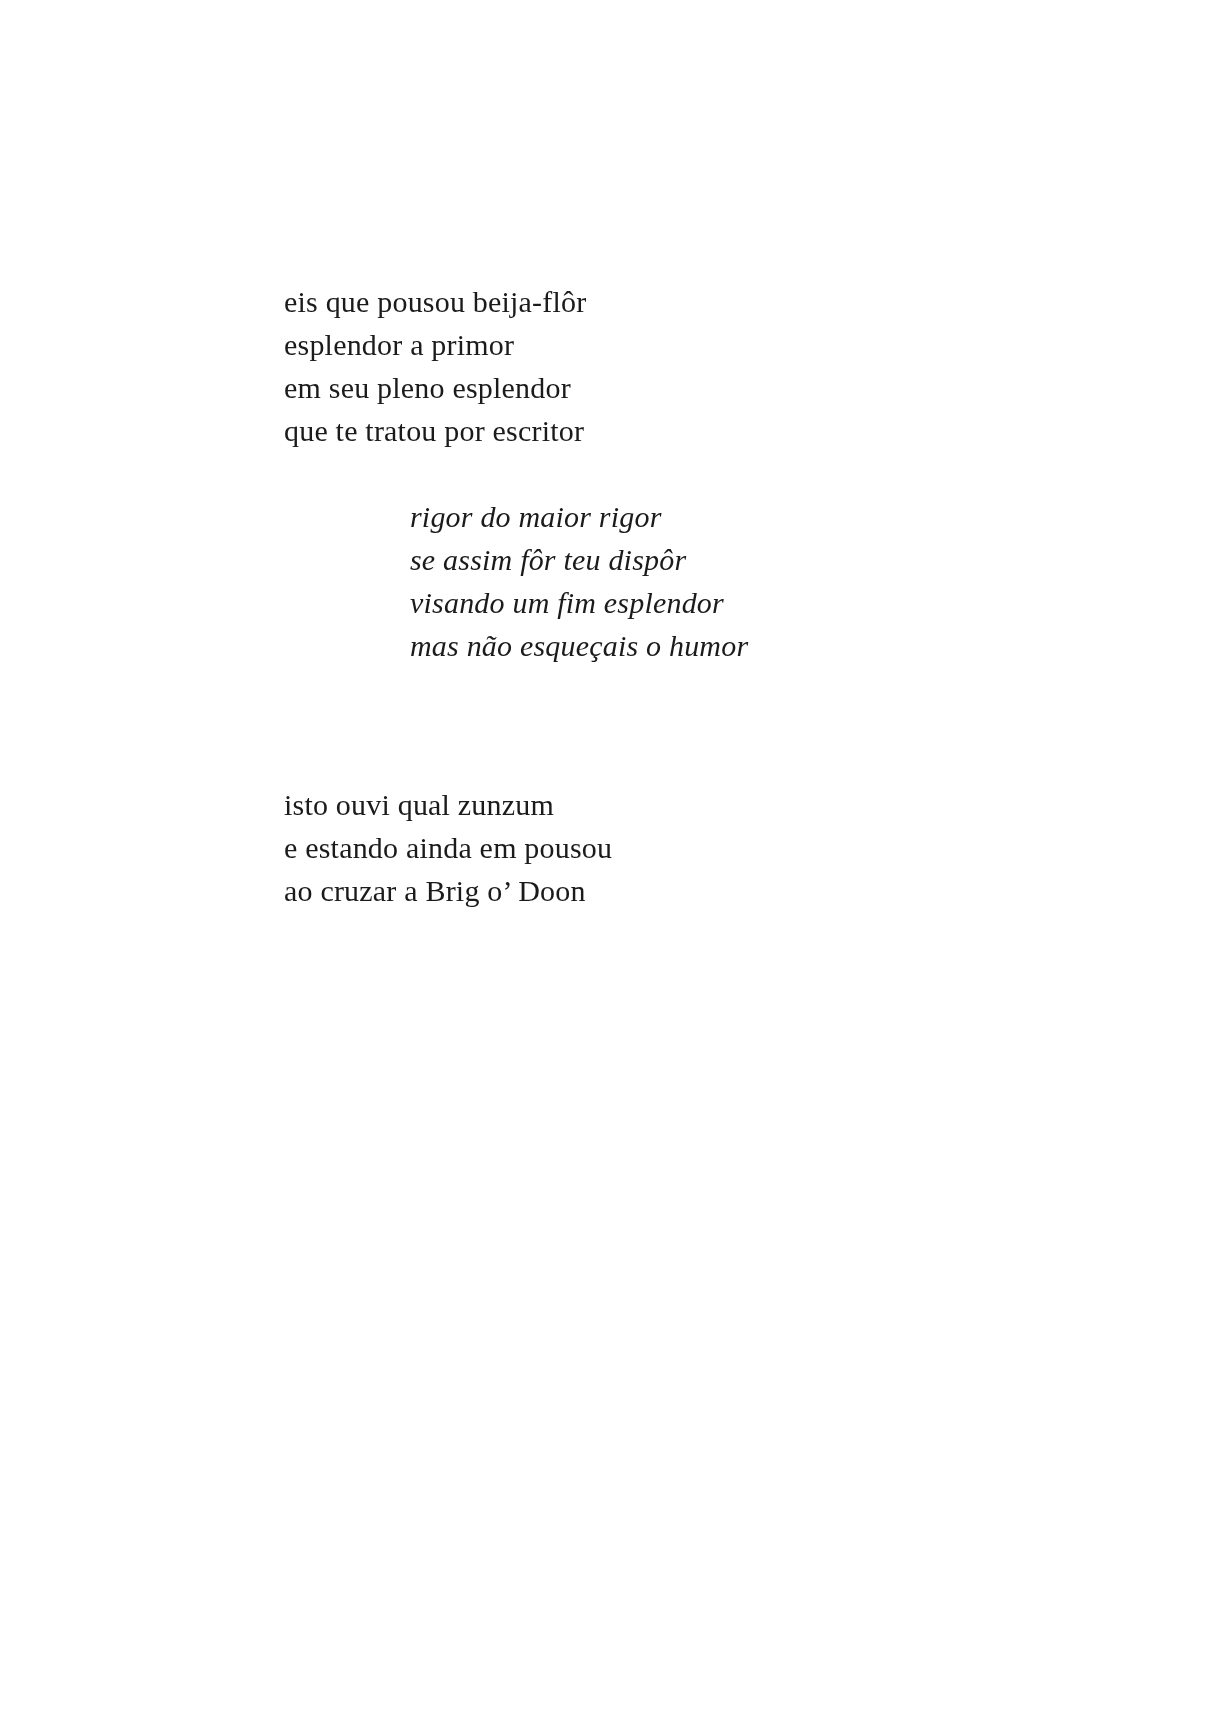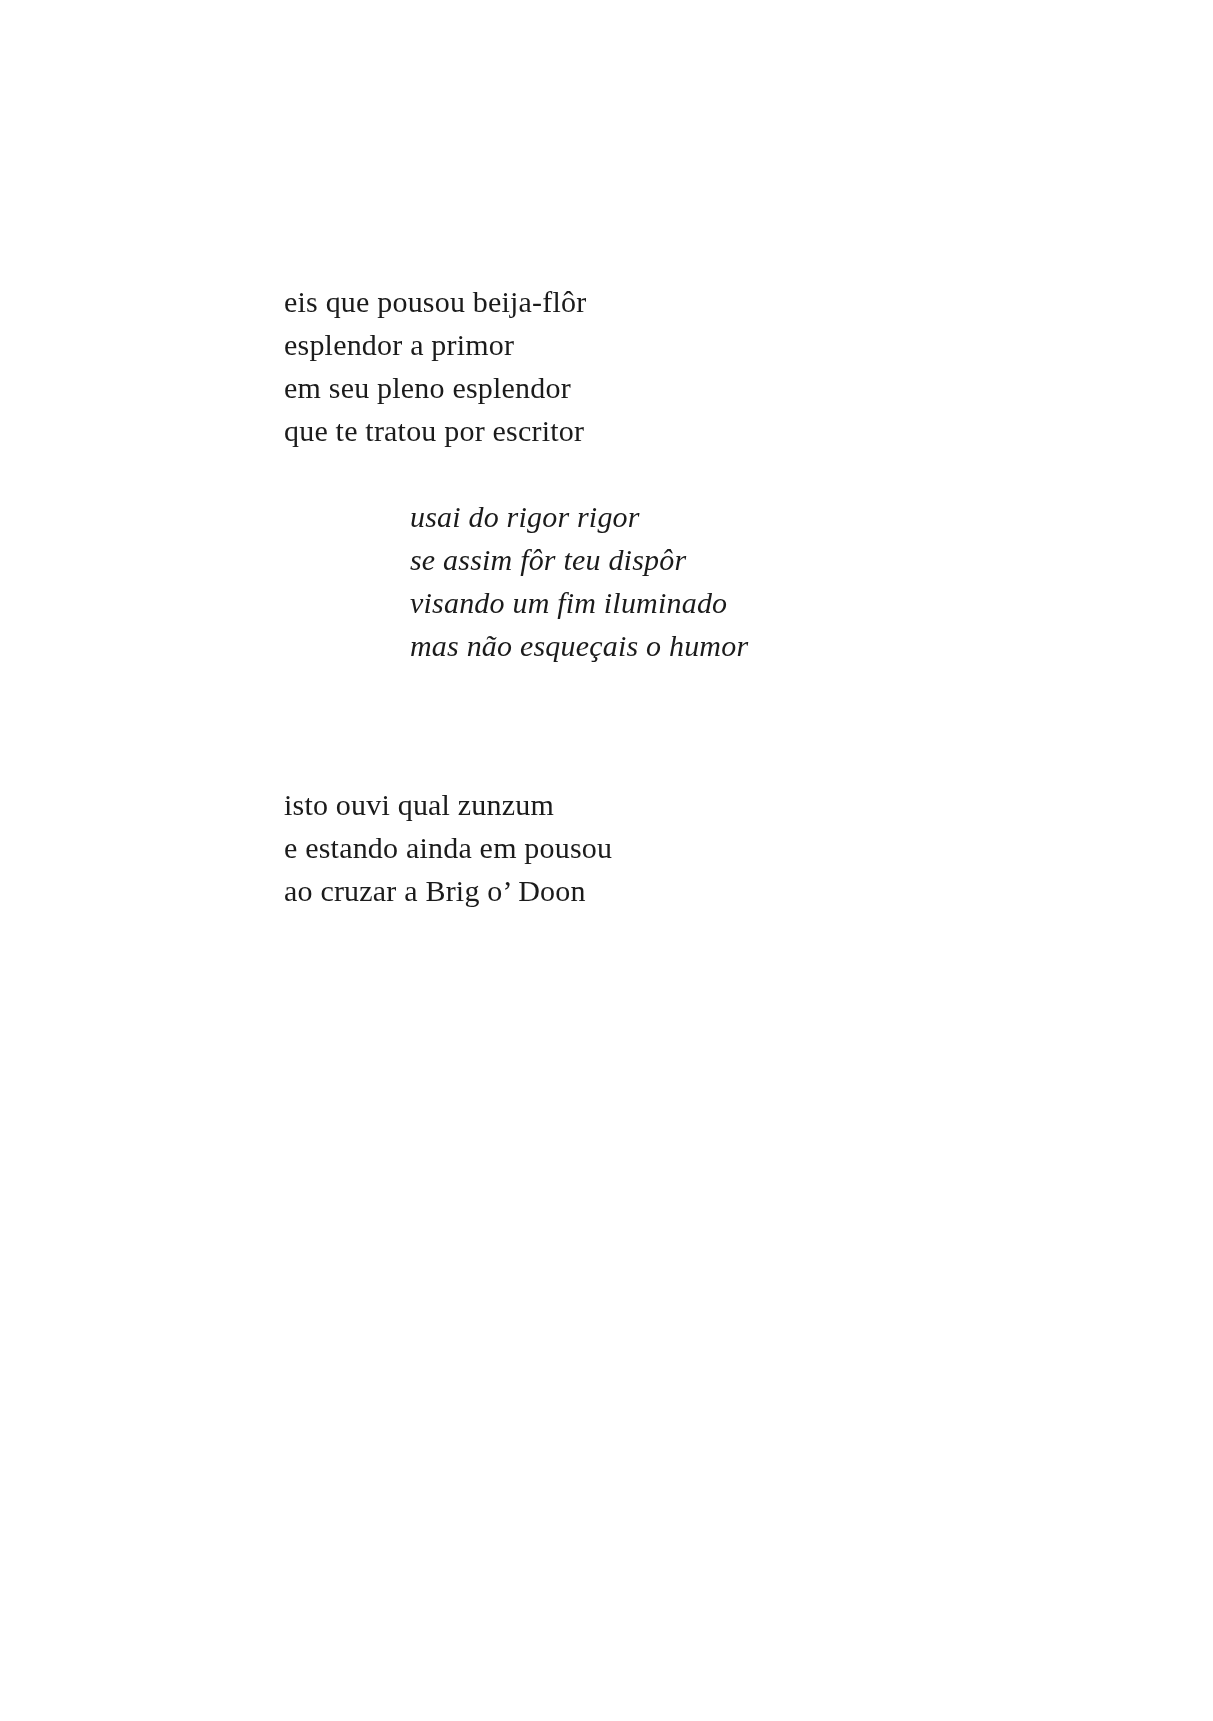--- a/index.html
+++ b/index.html
@@ -51,23 +51,23 @@
 <div class="page">
 
   <div class="stanza roman" id="stanza-1">
     <div class="line">eis que pousou beija-flôr</div>
     <div class="line">esplendor a primor</div>
     <div class="line">em seu pleno esplendor</div>
     <div class="line">que te tratou por escritor</div>
   </div>
 
   <div class="stanza italic" id="stanza-2">
-    <div class="line">usai do rigor rigor</div>
+    <div class="line">rigor do maior rigor</div>
     <div class="line">se assim fôr teu dispôr</div>
-    <div class="line">visando um fim iluminado</div>
+    <div class="line">visando um fim esplendor</div>
     <div class="line">mas não esqueçais o humor</div>
   </div>
 
   <div class="stanza roman" id="stanza-3">
     <div class="line">isto ouvi qual zunzum</div>
     <div class="line">e estando ainda em pousou</div>
     <div class="line">ao cruzar a Brig o’ Doon</div>
   </div>
 
   <div class="folio">55</div>

